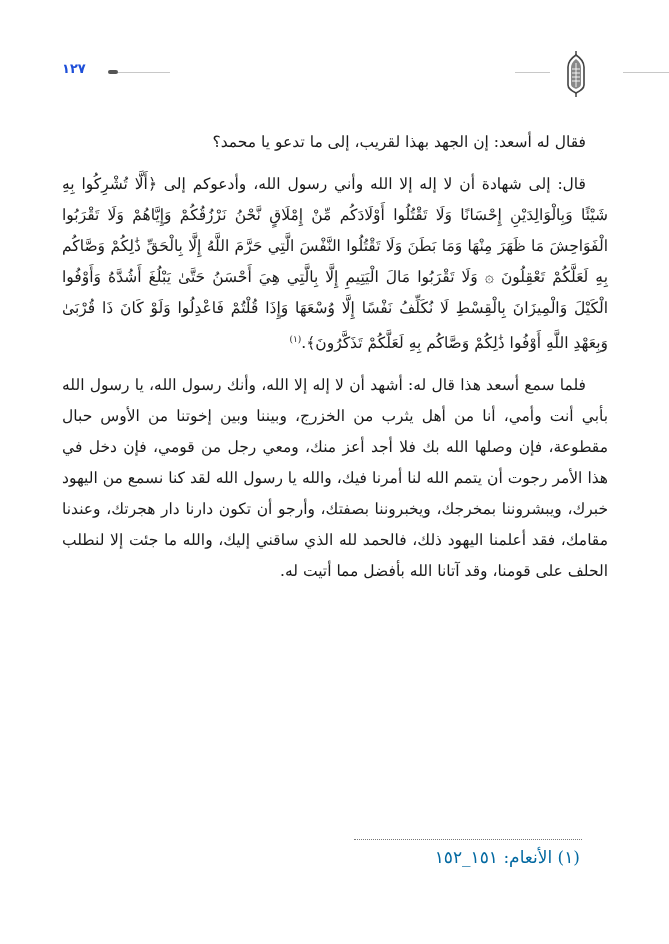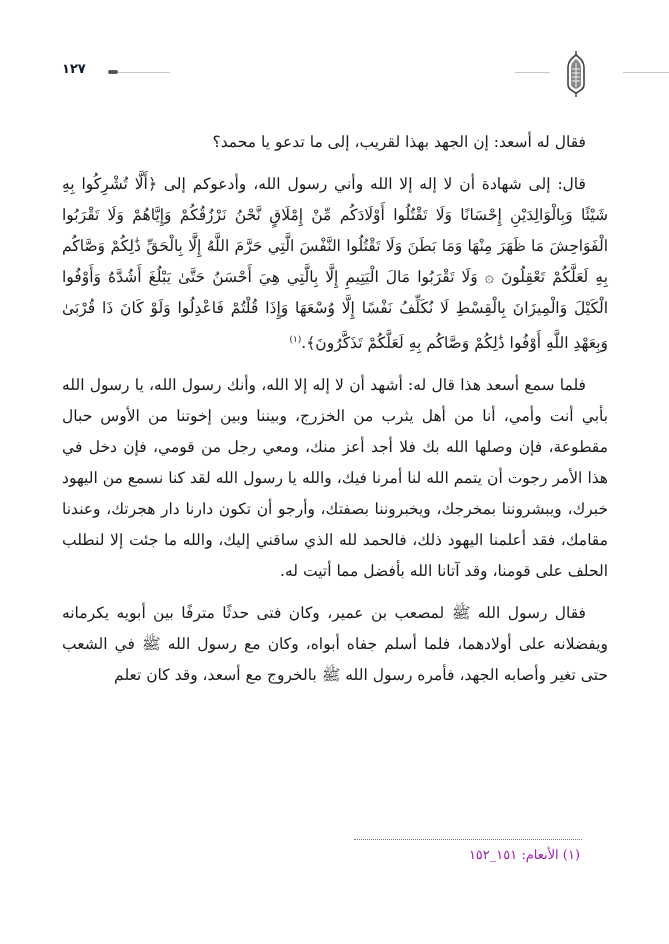--- a/index.html
+++ b/index.html
@@ -38,21 +38,21 @@
       width: 20px;
       height: 46px;
     }
     .page-number {
       position: absolute;
       left: 62px;
       top: 6px;
       font-family: "DejaVu Sans", sans-serif;
       font-size: 13px;
       font-weight: bold;
-      color: #0f172a;
+      color: #1d4ed8;
       direction: rtl;
     }
     .num-pointer {
       position: absolute;
       left: 108px;
       top: 15px;
       width: 10px;
       height: 4px;
       background: #555;
       border-radius: 2px;
@@ -101,22 +101,22 @@
       width: 228px;
       border-top: 1px dotted #777;
     }
     .footnote {
       position: absolute;
       top: 847px;
       left: 200px;
       width: 380px;
       direction: rtl;
       text-align: right;
-      font-size: 13px;
-      color: #a21caf;
+      font-size: 17px;
+      color: #0369a1;
     }
   </style>
 </head>
 <body>
 
 <div class="header">
   <div class="hdr-line right-outer"></div>
   <div class="ornament">
     <svg width="20" height="46" viewBox="0 0 20 46">
       <line x1="10" y1="0" x2="10" y2="4" stroke="#444" stroke-width="1.5"></line>
@@ -135,22 +135,19 @@
 <div class="content">
   <p class="para">
     <span>فقال له أسعد: إن الجهد بهذا لقريب، إلى ما تدعو يا محمد؟</span>
   </p>
   <p class="para quote-para">
     <span class="verse">قال: إلى شهادة أن لا إله إلا الله وأني رسول الله، وأدعوكم إلى ﴿أَلَّا تُشْرِكُوا بِهِ شَيْئًا وَبِالْوَالِدَيْنِ إِحْسَانًا وَلَا تَقْتُلُوا أَوْلَادَكُم مِّنْ إِمْلَاقٍ نَّحْنُ نَرْزُقُكُمْ وَإِيَّاهُمْ وَلَا تَقْرَبُوا الْفَوَاحِشَ مَا ظَهَرَ مِنْهَا وَمَا بَطَنَ وَلَا تَقْتُلُوا النَّفْسَ الَّتِي حَرَّمَ اللَّهُ إِلَّا بِالْحَقِّ ذَٰلِكُمْ وَصَّاكُم بِهِ لَعَلَّكُمْ تَعْقِلُونَ ۞ وَلَا تَقْرَبُوا مَالَ الْيَتِيمِ إِلَّا بِالَّتِي هِيَ أَحْسَنُ حَتَّىٰ يَبْلُغَ أَشُدَّهُ وَأَوْفُوا الْكَيْلَ وَالْمِيزَانَ بِالْقِسْطِ لَا نُكَلِّفُ نَفْسًا إِلَّا وُسْعَهَا وَإِذَا قُلْتُمْ فَاعْدِلُوا وَلَوْ كَانَ ذَا قُرْبَىٰ وَبِعَهْدِ اللَّهِ أَوْفُوا ذَٰلِكُمْ وَصَّاكُم بِهِ لَعَلَّكُمْ تَذَكَّرُونَ﴾.</span><sup class="fn-ref">(١)</sup>
   </p>
   <p class="para">
     <span>فلما سمع أسعد هذا قال له: أشهد أن لا إله إلا الله، وأنك رسول الله، يا رسول الله بأبي أنت وأمي، أنا من أهل يثرب من الخزرج، وبيننا وبين إخوتنا من الأوس حبال مقطوعة، فإن وصلها الله بك فلا أجد أعز منك، ومعي رجل من قومي، فإن دخل في هذا الأمر رجوت أن يتمم الله لنا أمرنا فيك، والله يا رسول الله لقد كنا نسمع من اليهود خبرك، ويبشروننا بمخرجك، ويخبروننا بصفتك، وأرجو أن تكون دارنا دار هجرتك، وعندنا مقامك، فقد أعلمنا اليهود ذلك، فالحمد لله الذي ساقني إليك، والله ما جئت إلا لنطلب الحلف على قومنا، وقد آتانا الله بأفضل مما أتيت له.</span>
   </p>
-  <p class="para">
-    <span>فقال رسول الله ﷺ لمصعب بن عمير، وكان فتى حدثًا مترفًا بين أبويه يكرمانه ويفضلانه على أولادهما، فلما أسلم جفاه أبواه، وكان مع رسول الله ﷺ في الشعب حتى تغير وأصابه الجهد، فأمره رسول الله ﷺ بالخروج مع أسعد، وقد كان تعلم</span>
-  </p>
 </div>
 
 <div class="footnote-sep"></div>
 <div class="footnote">
   <span>(١)</span>
   <span>الأنعام: ١٥١_١٥٢</span>
 </div>
 
 </body></html>

